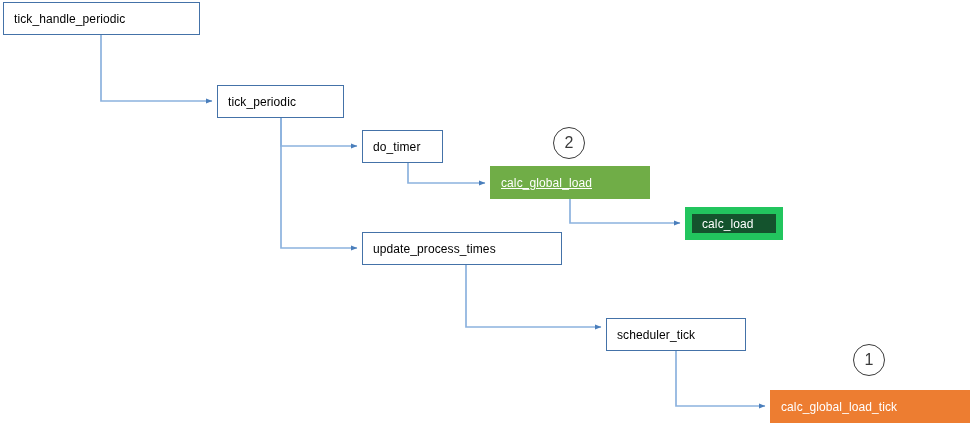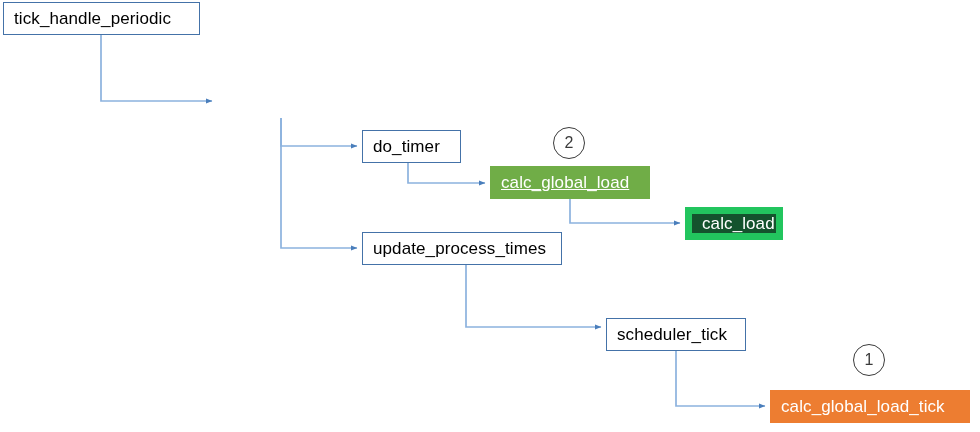--- a/index.html
+++ b/index.html
@@ -24,21 +24,21 @@
     width: 980px;
     height: 432px;
   }
   .node {
     position: absolute;
     box-sizing: border-box;
     display: flex;
     align-items: center;
     padding-left: 10px;
     white-space: nowrap;
-    font-size: 17px;
+    font-size: 12px;
     line-height: 1;
     letter-spacing: 0.1px;
   }
   .node.plain {
     background: #ffffff;
     border: 1px solid #4472a8;
     color: #000000;
   }
   .node.green {
     background: #70ad47;
@@ -89,22 +89,25 @@
       <path d="M570,199 L570,223 L680,223"></path>
       <path d="M466,265 L466,327 L601,327"></path>
       <path d="M676,344 L676,406 L765,406"></path>
     </g>
   </svg>
 
   <div class="node plain" style="left:3px; top:2px; width:197px; height:33px;">
     <span>tick_handle_periodic</span>
   </div>
 
+  <div class="node plain" style="left:217px; top:85px; width:127px; height:33px;">
+    <span>tick_periodic</span>
+  </div>
 
-  <div class="node plain" style="left:362px; top:130px; width:99px; height:33px;">
+  <div class="node plain" style="left:362px; top:130px; width:81px; height:33px;">
     <span>do_timer</span>
   </div>
 
   <div class="node green" style="left:490px; top:166px; width:160px; height:33px;text-decoration:underline;">
     <span>calc_global_load</span>
   </div>
 
   <div class="node blue" style="left:685px; top:207px; width:98px; height:33px;">
     <span>calc_load</span>
   </div>

